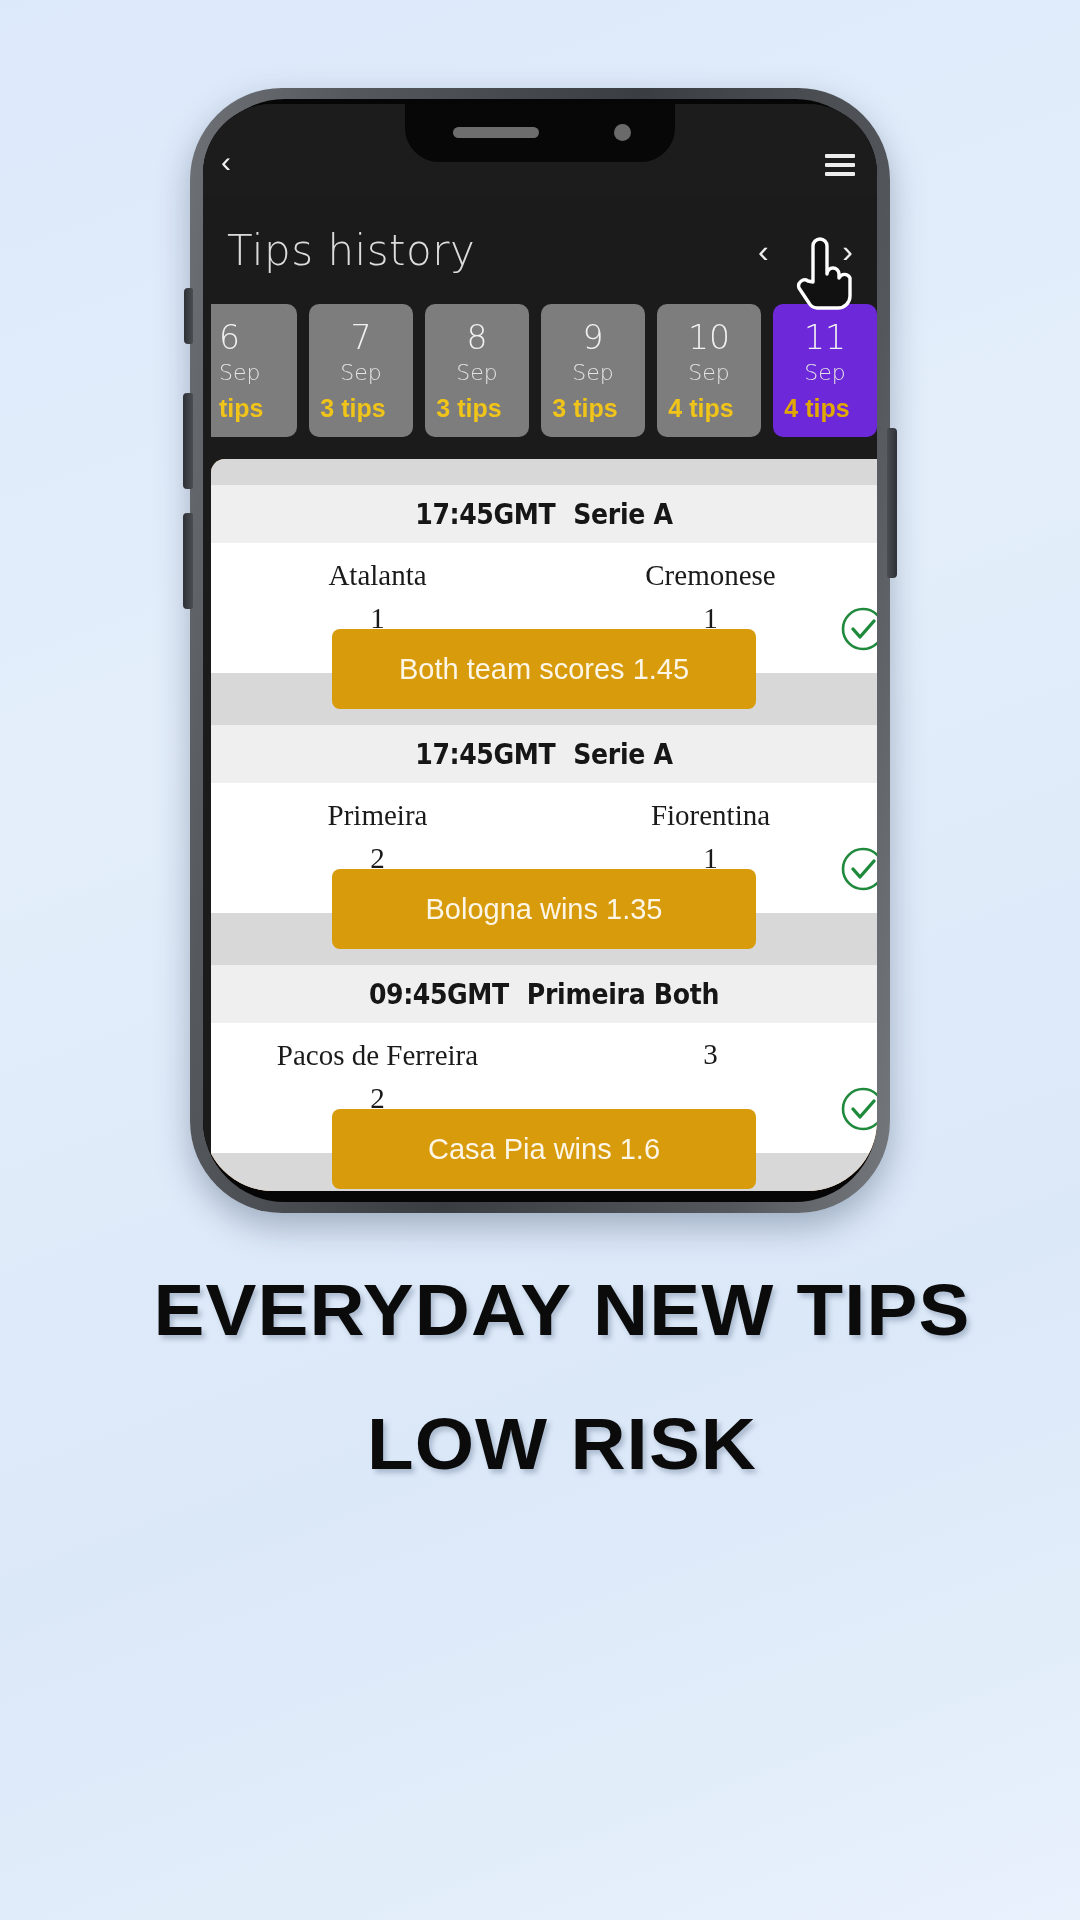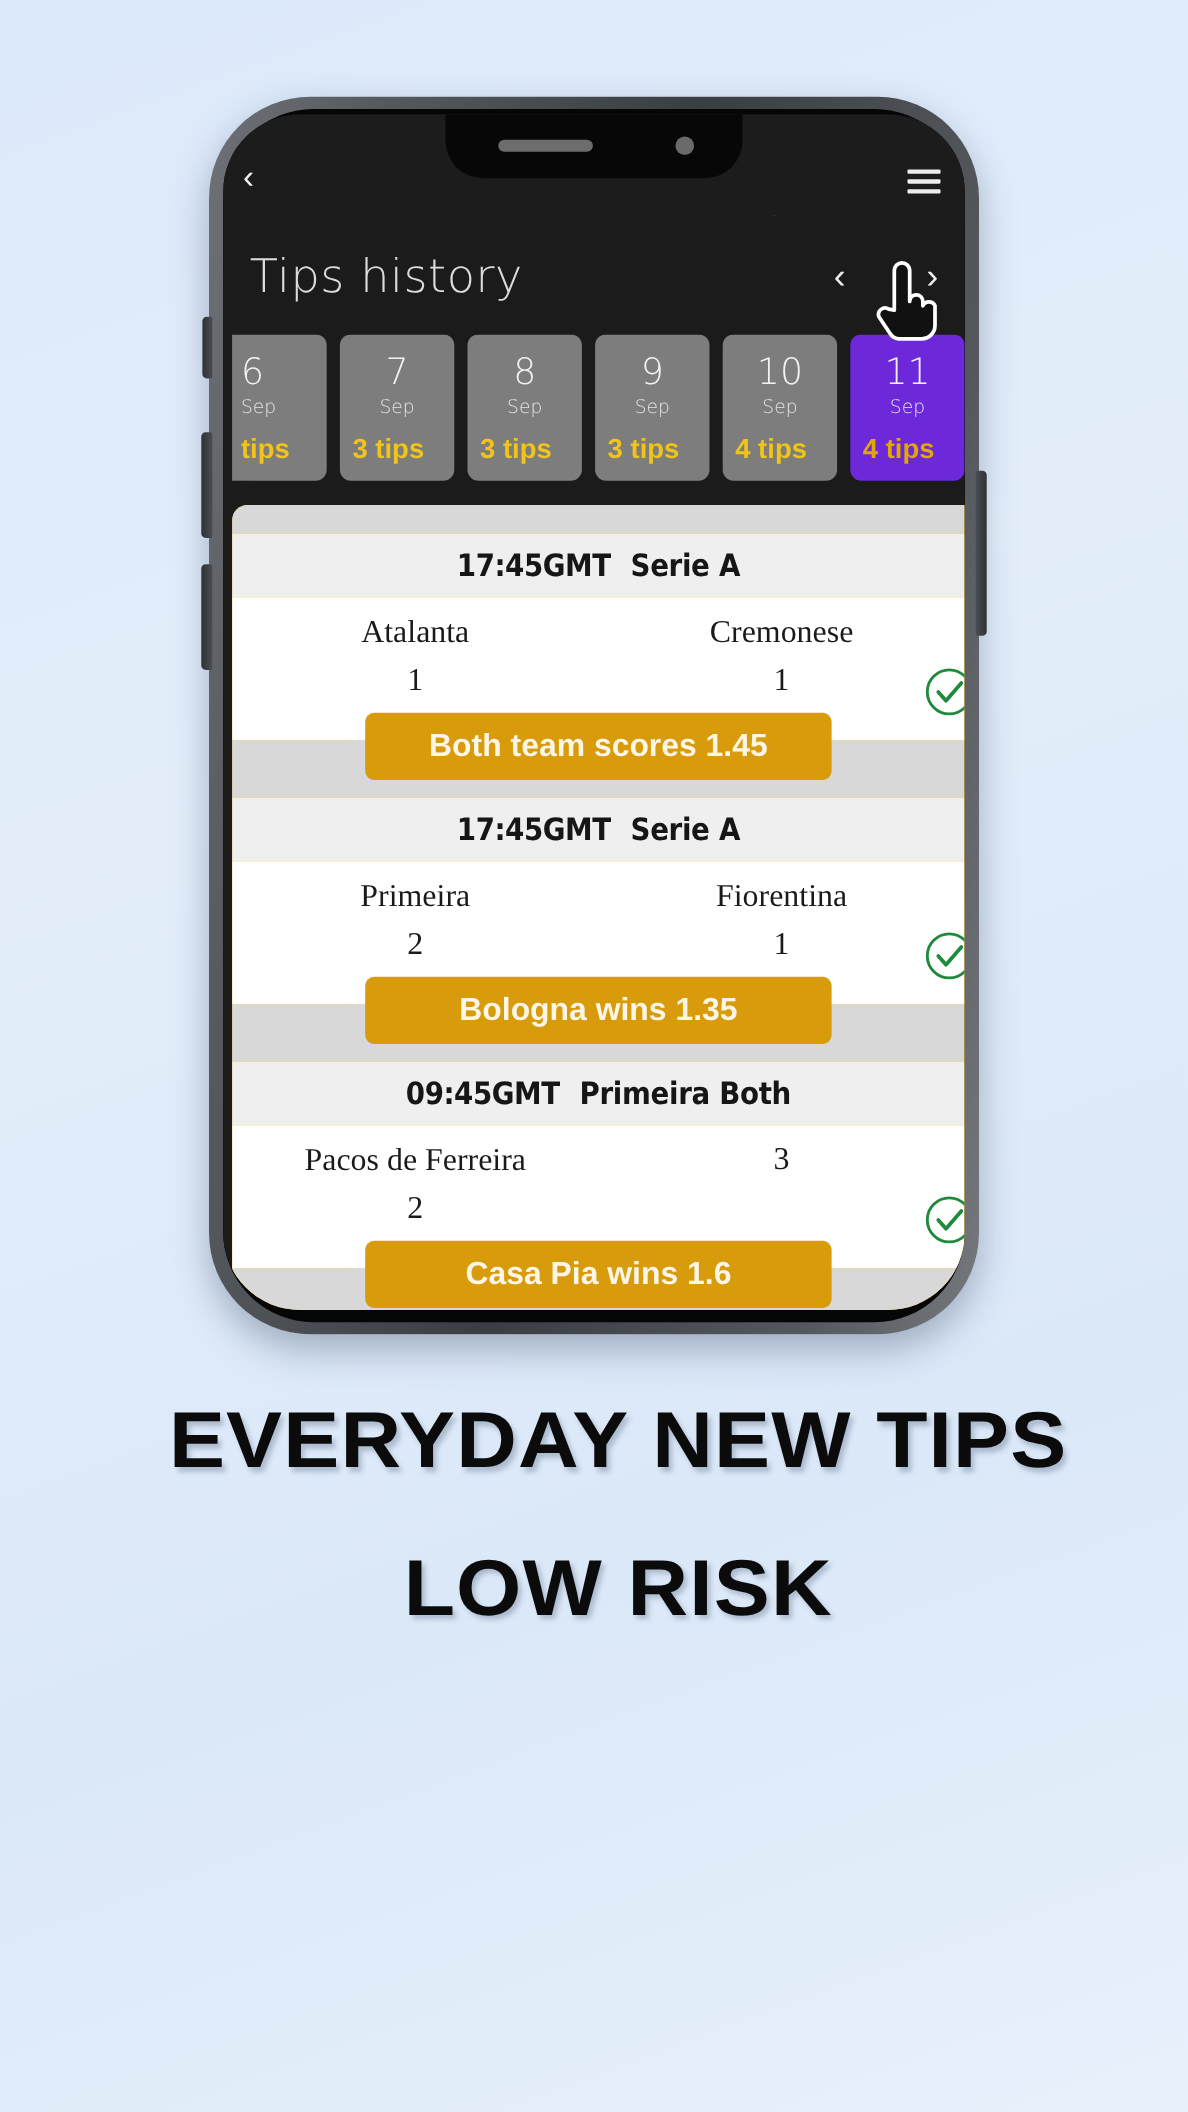--- a/index.html
+++ b/index.html
@@ -89,51 +89,51 @@
     background:#7d7d7d;position:relative;
   }
   .chip.first{border-radius:0 10px 10px 0;width:86px;}
   .chip.selected{background:#6d28d9;}
   .chip .day{
     position:absolute;left:0;right:0;top:14px;text-align:center;color:#f1f1f1;
     font-size:33px;font-weight:300;font-family:"DejaVu Sans",sans-serif;
   }
   .chip .mon{
     position:absolute;left:0;right:0;top:56px;text-align:center;color:#e3e3e3;
-    font-size:17px;font-weight:300;font-family:"DejaVu Sans",sans-serif;
+    font-size:22px;font-weight:300;font-family:"DejaVu Sans",sans-serif;
   }
   .chip .tips{
     position:absolute;left:0;right:16px;bottom:14px;text-align:center;color:#f0c419;
     font-size:25px;font-weight:700;
   }
   .chip.first .day,.chip.first .mon,.chip.first .tips{text-align:left;padding-left:8px;}
   .chip.selected .tips{color:#e0a800;}
 
   
   .list{
     position:absolute;top:355px;left:8px;right:0;bottom:0;
-    background:#eab308;border-radius:14px 0 0 0;overflow:hidden;
+    background:#fdba74;border-radius:14px 0 0 0;overflow:hidden;
   }
   .spacer{height:26px;background:#d8d8d8;}
   .match{position:relative;}
   .match-head{
     background:#efefef;height:58px;display:flex;align-items:center;justify-content:center;gap:18px;
   }
   .mh-time{font-size:28px;font-weight:700;color:#161616;font-family:"DejaVu Sans Condensed","DejaVu Sans",sans-serif;letter-spacing:-.4px;}
   .mh-league{font-size:28px;font-weight:700;color:#161616;font-family:"DejaVu Sans Condensed","DejaVu Sans",sans-serif;letter-spacing:-.3px;}
   .match-body{background:#ffffff;position:relative;padding-top:10px;height:120px;}
   .teams{display:flex;font-family:Liberation Serif, serif;}
   .team{flex:1;text-align:center;}
   .team .name{font-size:29px;color:#1a1a1a;font-weight:400;line-height:44px;}
   .team .score{font-size:29px;color:#1a1a1a;font-weight:400;line-height:42px;}
   .tip-btn{
     position:absolute;left:50%;transform:translateX(-50%);bottom:-36px;
-    width:424px;height:61px;background:#d89b0c;border-radius:8px;
+    width:424px;height:80px;background:#d89b0c;border-radius:8px;
     display:flex;align-items:center;justify-content:center;
-    color:#fdf6e6;font-size:29px;font-weight:700;z-index:5;
+    color:#fdf6e6;font-size:29px;font-weight:400;z-index:5;
   }
   .check{
     position:absolute;right:-10px;top:62px;width:48px;height:48px;
   }
   .match-foot{height:52px;background:#d8d8d8;}
 
   
   .headline{
     position:absolute;left:0;right:0;top:1264px;text-align:center;padding-left:44px;
   }

